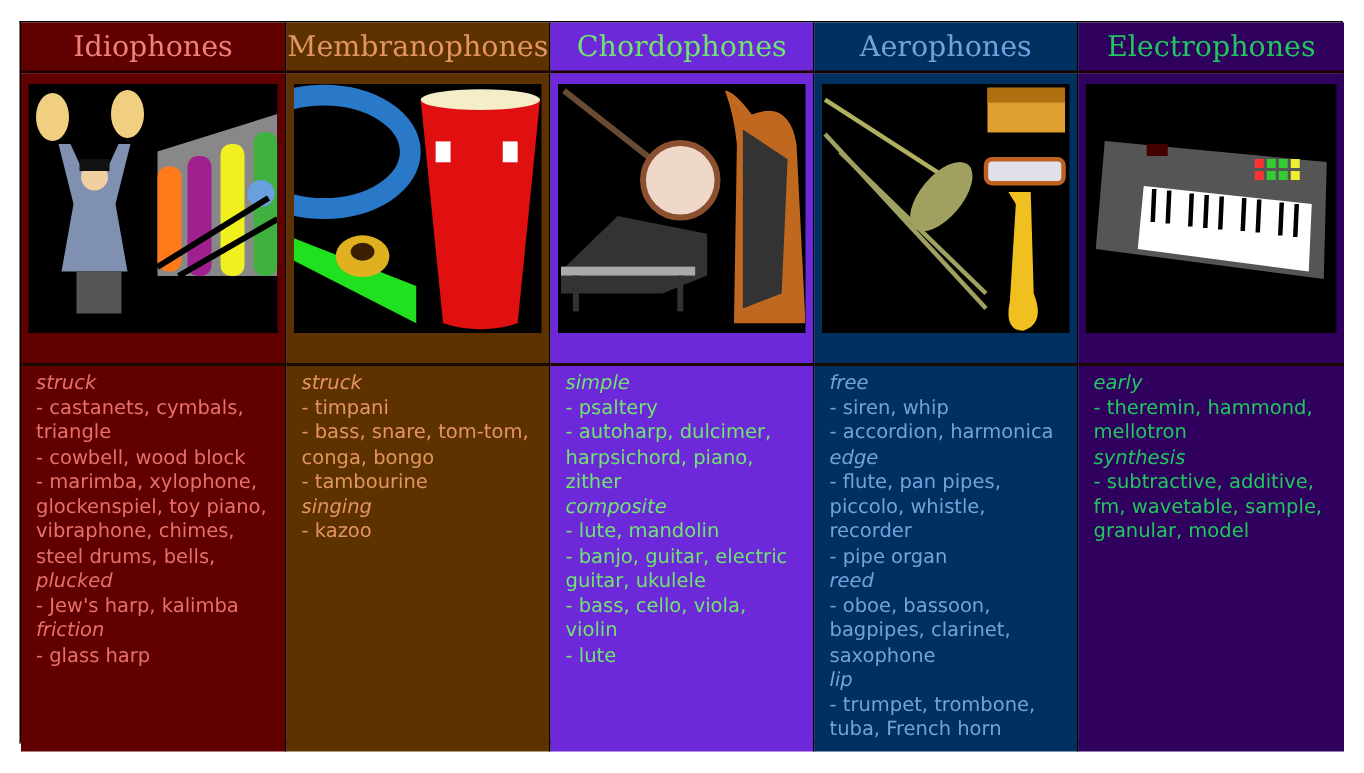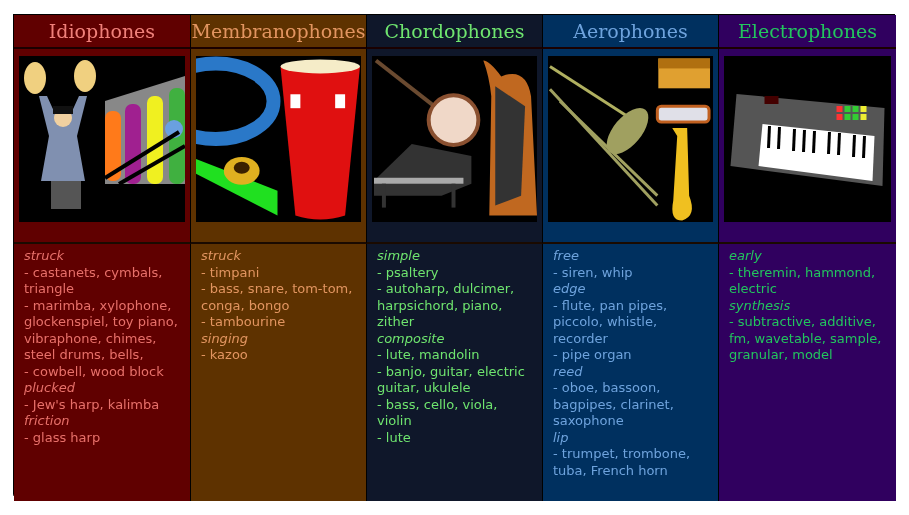--- a/index.html
+++ b/index.html
@@ -29,21 +29,21 @@
     .imgbox svg { width: 100%; height: 100%; display: block; }
     .text {
       font-family: "DejaVu Sans", sans-serif; font-size: 13px; line-height: 16.5px;
       padding: 4px 6px 0 10px;
     }
     .sub { font-style: italic; text-align: left; display: block; }
     .item { display: block; }
 
     .c-idio { background: #600000; color: #e8706a; }
     .c-memb { background: #5e3200; color: #e29560; }
-    .c-chord { background: #0f172a; color: #6fe56f; }
+    .c-chord { background: #6d28d9; color: #6fe56f; }
     .c-aero { background: #00305f; color: #6ea3dd; }
     .c-elec { background: #30005f; color: #22c55e; }
     .head.c-idio { color: #f0807a; }
   </style>
 </head>
 <body>
 
 <div class="table">
 
   <div class="cell head c-idio">
@@ -149,22 +149,22 @@
             <line x1="130" y1="79" x2="129" y2="101"></line>
           <line x1="140" y1="80" x2="139" y2="102"></line>
         </g>
       </svg>
     </div>
   </div>
 
   <div class="cell text c-idio">
     <span class="sub">struck</span>
     <span class="item">- castanets, cymbals, triangle</span>
+    <span class="item">- cowbell, wood block</span>
     <span class="item">- marimba, xylophone, glockenspiel, toy piano, vibraphone, chimes, steel drums, bells,</span>
-    <span class="item">- cowbell, wood block</span>
     <span class="sub">plucked</span>
     <span class="item">- Jew's harp, kalimba</span>
     <span class="sub">friction</span>
     <span class="item">- glass harp</span>
   </div>
   <div class="cell text c-memb">
     <span class="sub">struck</span>
     <span class="item">- timpani</span>
     <span class="item">- bass, snare, tom-tom, conga, bongo</span>
     <span class="item">- tambourine</span>
@@ -177,27 +177,28 @@
     <span class="item">- autoharp, dulcimer, harpsichord, piano, zither</span>
     <span class="sub">composite</span>
     <span class="item">- lute, mandolin</span>
     <span class="item">- banjo, guitar, electric guitar, ukulele</span>
     <span class="item">- bass, cello, viola, violin</span>
     <span class="item">- lute</span>
   </div>
   <div class="cell text c-aero">
     <span class="sub">free</span>
     <span class="item">- siren, whip</span>
+    <span class="item">- accordion, harmonica</span>
     <span class="sub">edge</span>
     <span class="item">- flute, pan pipes, piccolo, whistle, recorder</span>
     <span class="item">- pipe organ</span>
     <span class="sub">reed</span>
     <span class="item">- oboe, bassoon, bagpipes, clarinet, saxophone</span>
     <span class="sub">lip</span>
     <span class="item">- trumpet, trombone, tuba, French horn</span>
   </div>
   <div class="cell text c-elec last">
     <span class="sub">early</span>
-    <span class="item">- theremin, hammond, electric</span>
+    <span class="item">- theremin, hammond, mellotron</span>
     <span class="sub">synthesis</span>
     <span class="item">- subtractive, additive, fm, wavetable, sample, granular, model</span>
   </div>
 </div>
 
 </body></html>

